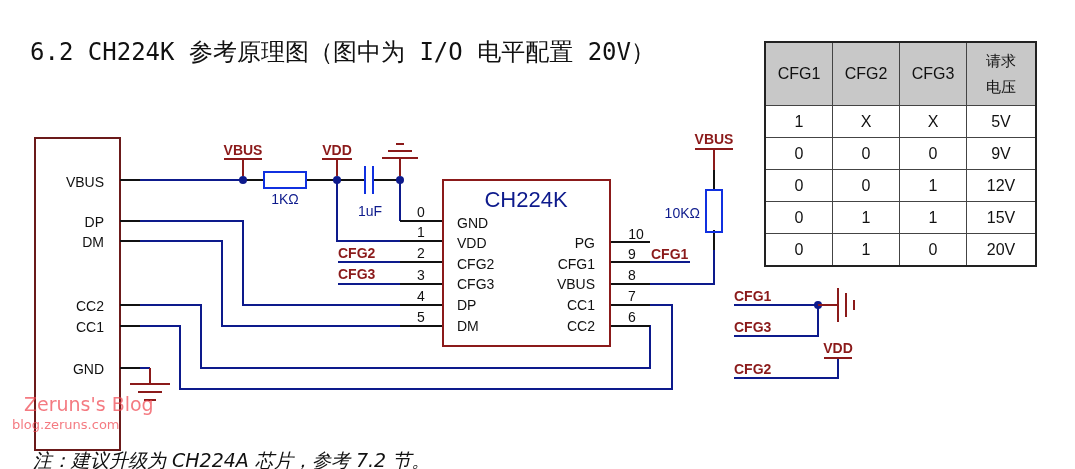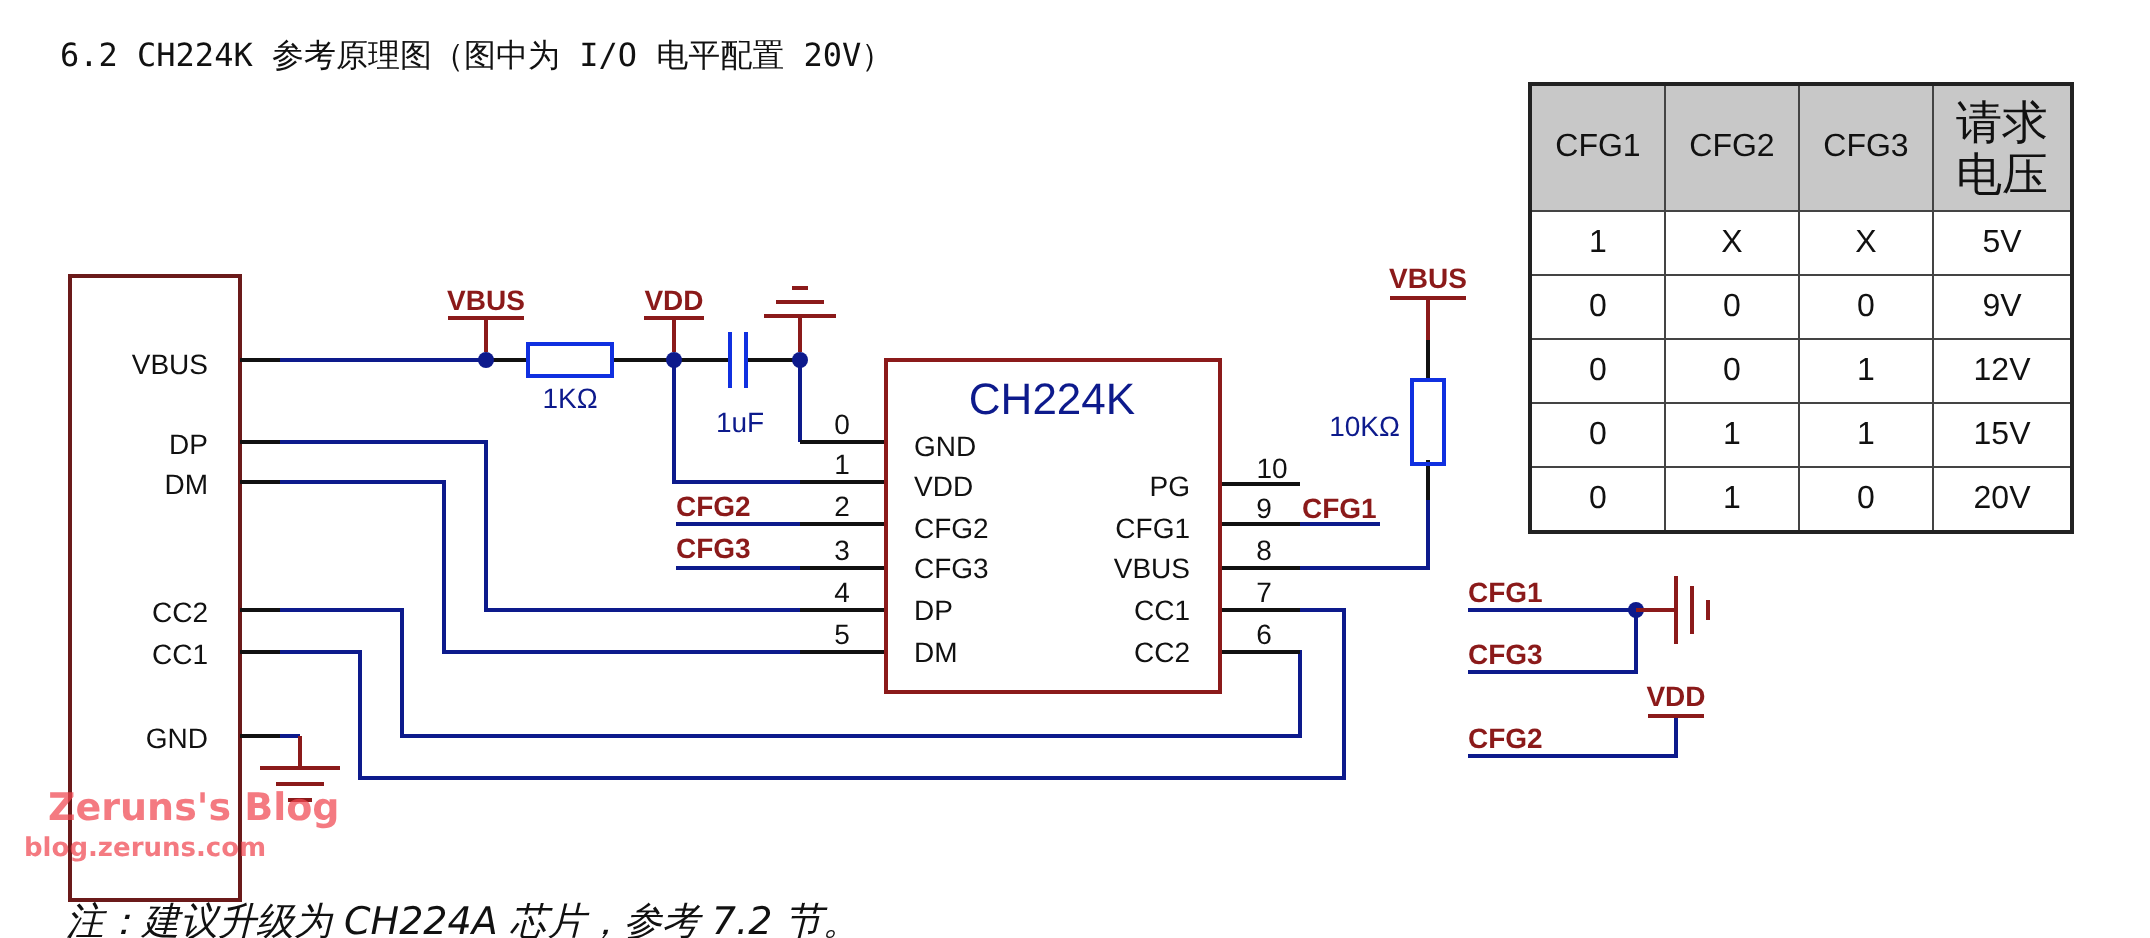--- a/index.html
+++ b/index.html
@@ -1,29 +1,29 @@
 <!DOCTYPE html>
 <html><head>
 <meta charset="utf-8">
 <style>
   html, body { margin:0; padding:0; background:#ffffff; }
   body { width:1075px; height:469px; position:relative; overflow:hidden; font-family:"DejaVu Sans", sans-serif; }
-  .title { position:absolute; left:30px; top:18px; font-size:16px; color:#111; font-family:"DejaVu Sans Mono", monospace; letter-spacing:0px; }
+  .title { position:absolute; left:30px; top:36px; font-size:24px; color:#111; font-family:"DejaVu Sans Mono", monospace; letter-spacing:0px; }
   .note { position:absolute; left:33px; top:448px; font-size:19px; color:#111; font-style:italic;text-align:center; }
-  .wm1, .wm2 { position:absolute; color:rgba(240,70,80,0.72); font-weight:bold; font-family:"DejaVu Sans", sans-serif; }
+  .wm1, .wm2 { position:absolute; color:rgba(240,70,80,0.72); font-weight:normal; font-family:"DejaVu Sans", sans-serif; }
   .wm1 { left:24px; top:393px; font-size:19px; }
   .wm2 { left:12px; top:417px; font-size:13px; }
   svg { position:absolute; left:0; top:0; }
   svg text { font-family:"Liberation Sans", sans-serif; }
   .tbl { position:absolute; left:764px; top:41px; border-collapse:collapse; border:2px solid #222; }
   .tbl th, .tbl td { border:1px solid #444; text-align:center; font-family:"Liberation Sans", sans-serif; font-size:16px; color:#111; }
   .tbl th { background:#c8c8c8; font-weight:normal; height:60px; }
   .tbl td { height:29px; }
   .tbl .c1 { width:64px; } .tbl .c2 { width:64px; } .tbl .c3 { width:64px; } .tbl .c4 { width:66px; }
-  .tbl .hv { line-height:26px; font-size:23px; }
+  .tbl .hv { line-height:26px; font-size:15px; }
 </style>
 </head>
 <body>
 
 <div class="title">6.2 CH224K 参考原理图（图中为 I/O 电平配置 20V）</div>
 
 <svg width="1075" height="469">
 
   <rect x="35" y="138" width="85" height="312" fill="none" stroke="#6b1a1a" stroke-width="2"></rect>
   <text x="104" y="187" font-size="14" text-anchor="end" fill="#111">VBUS</text>

